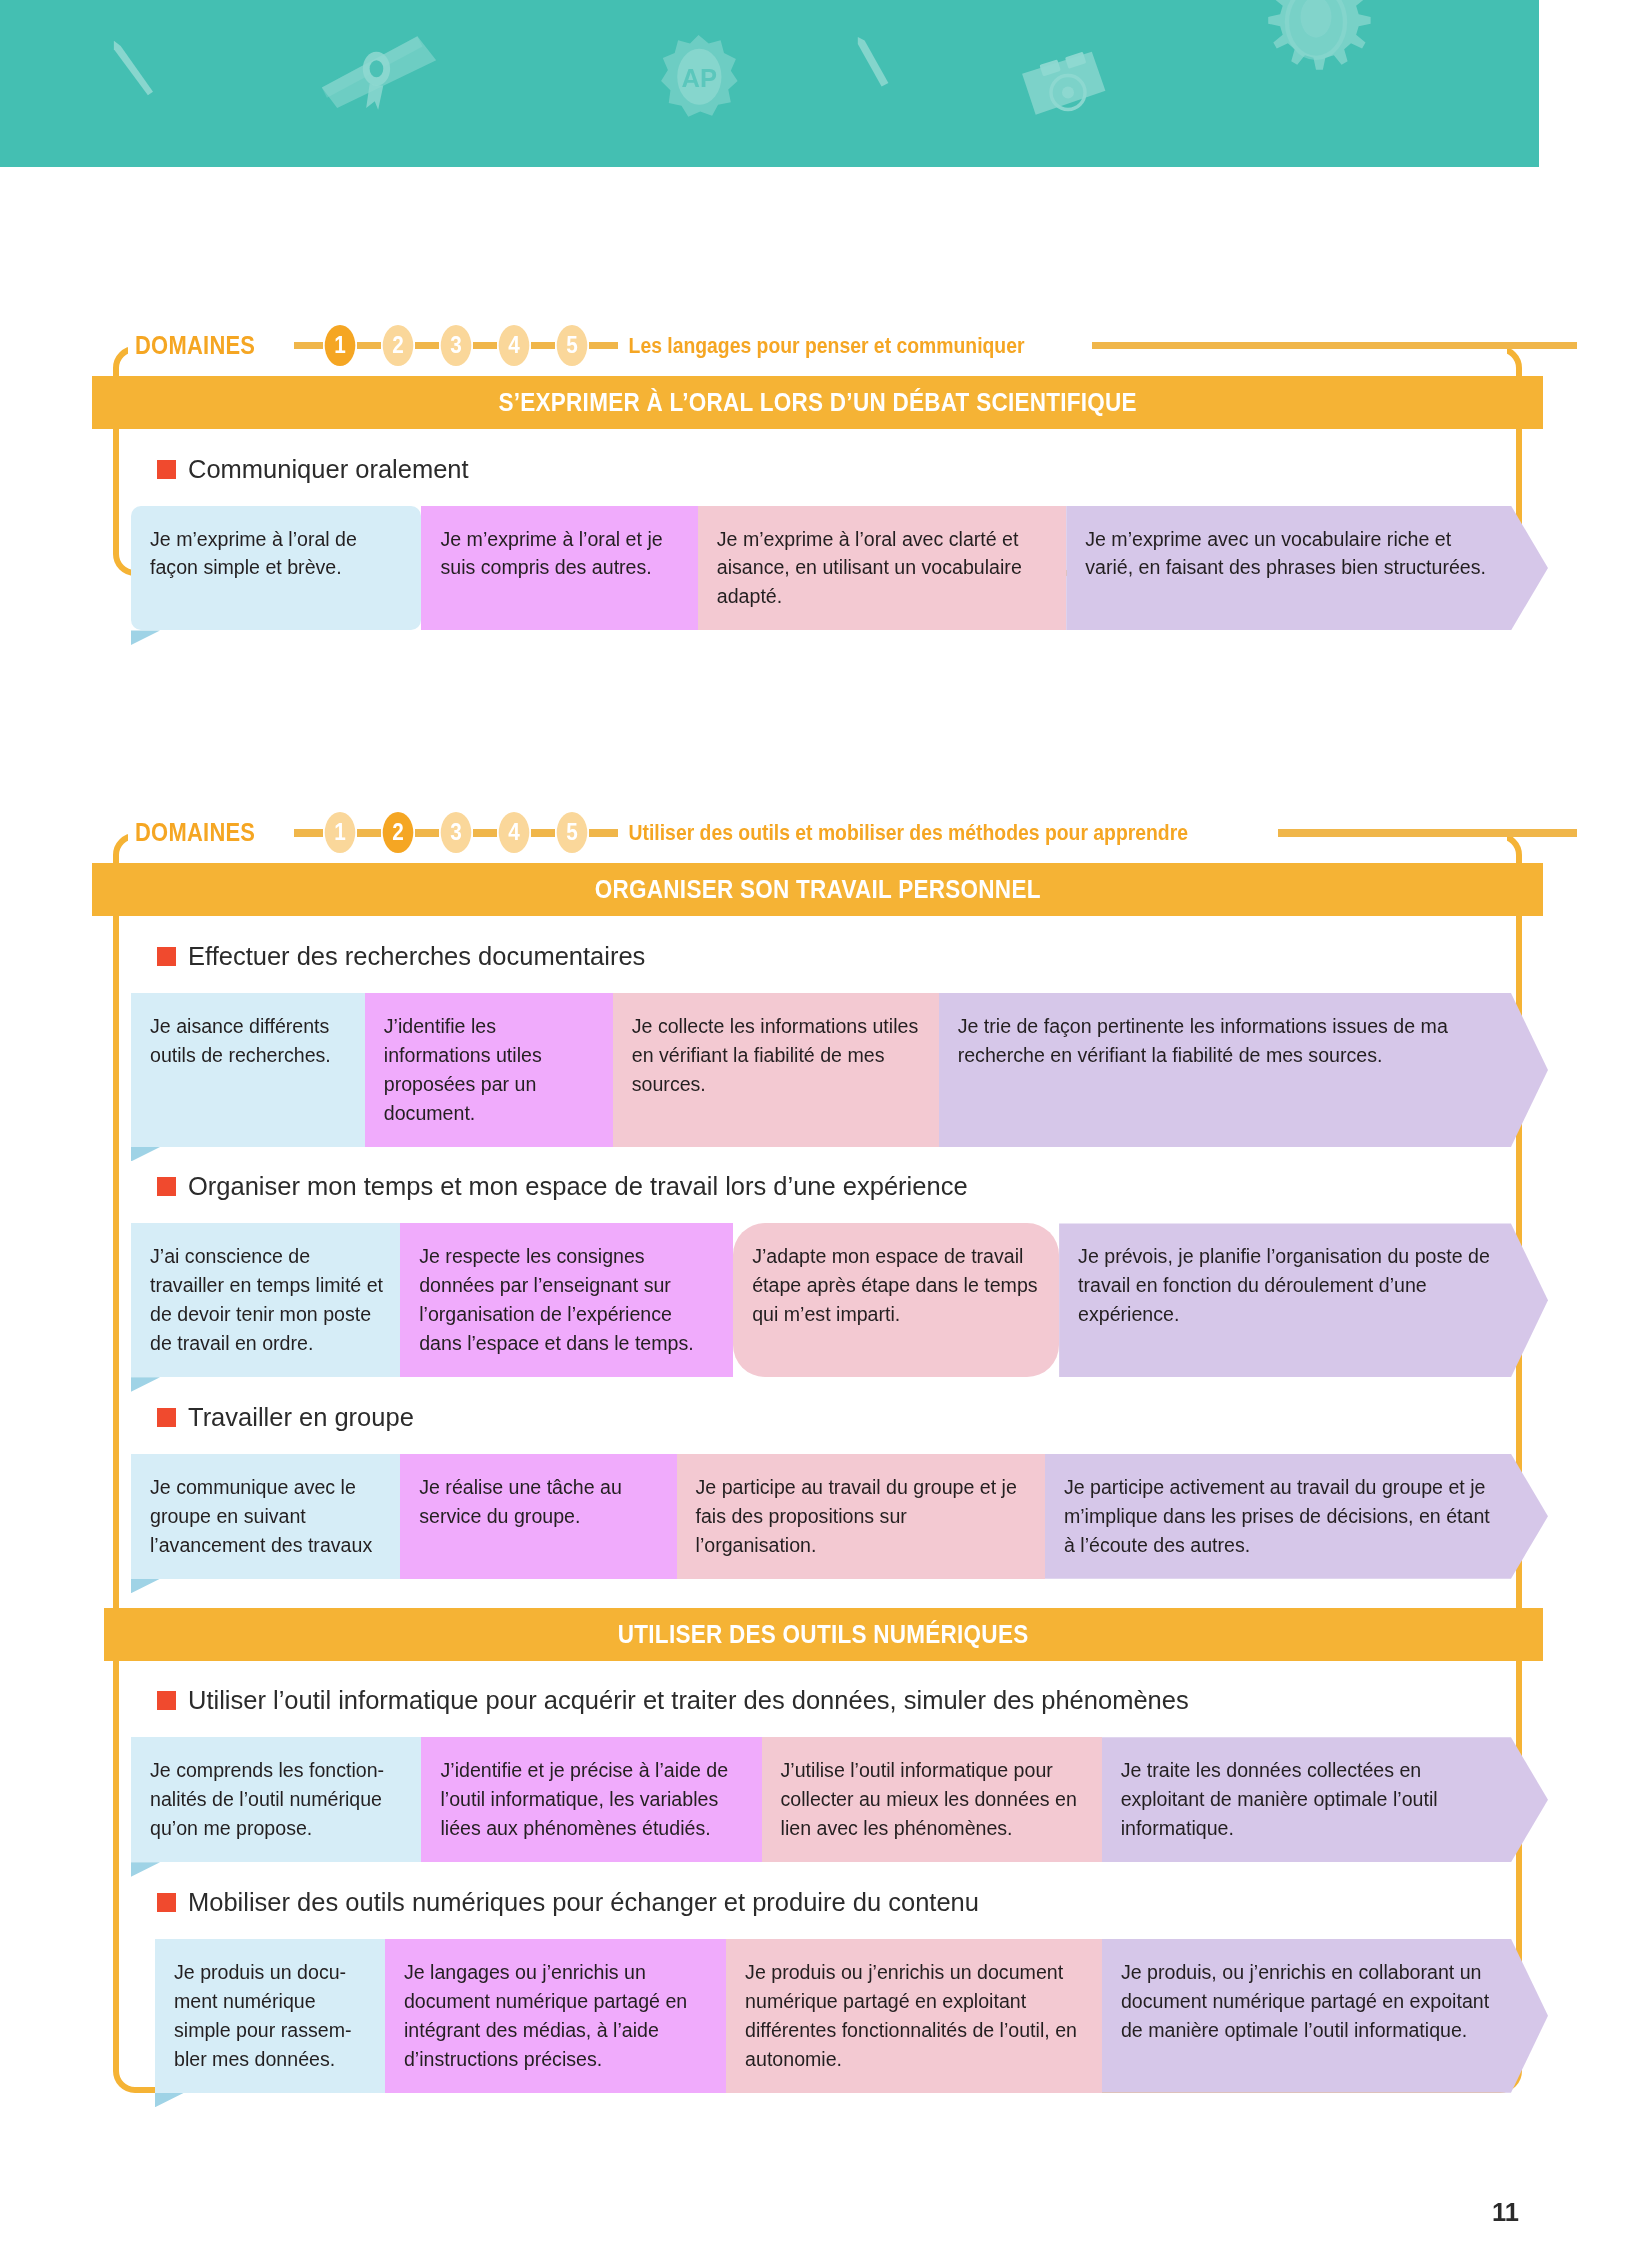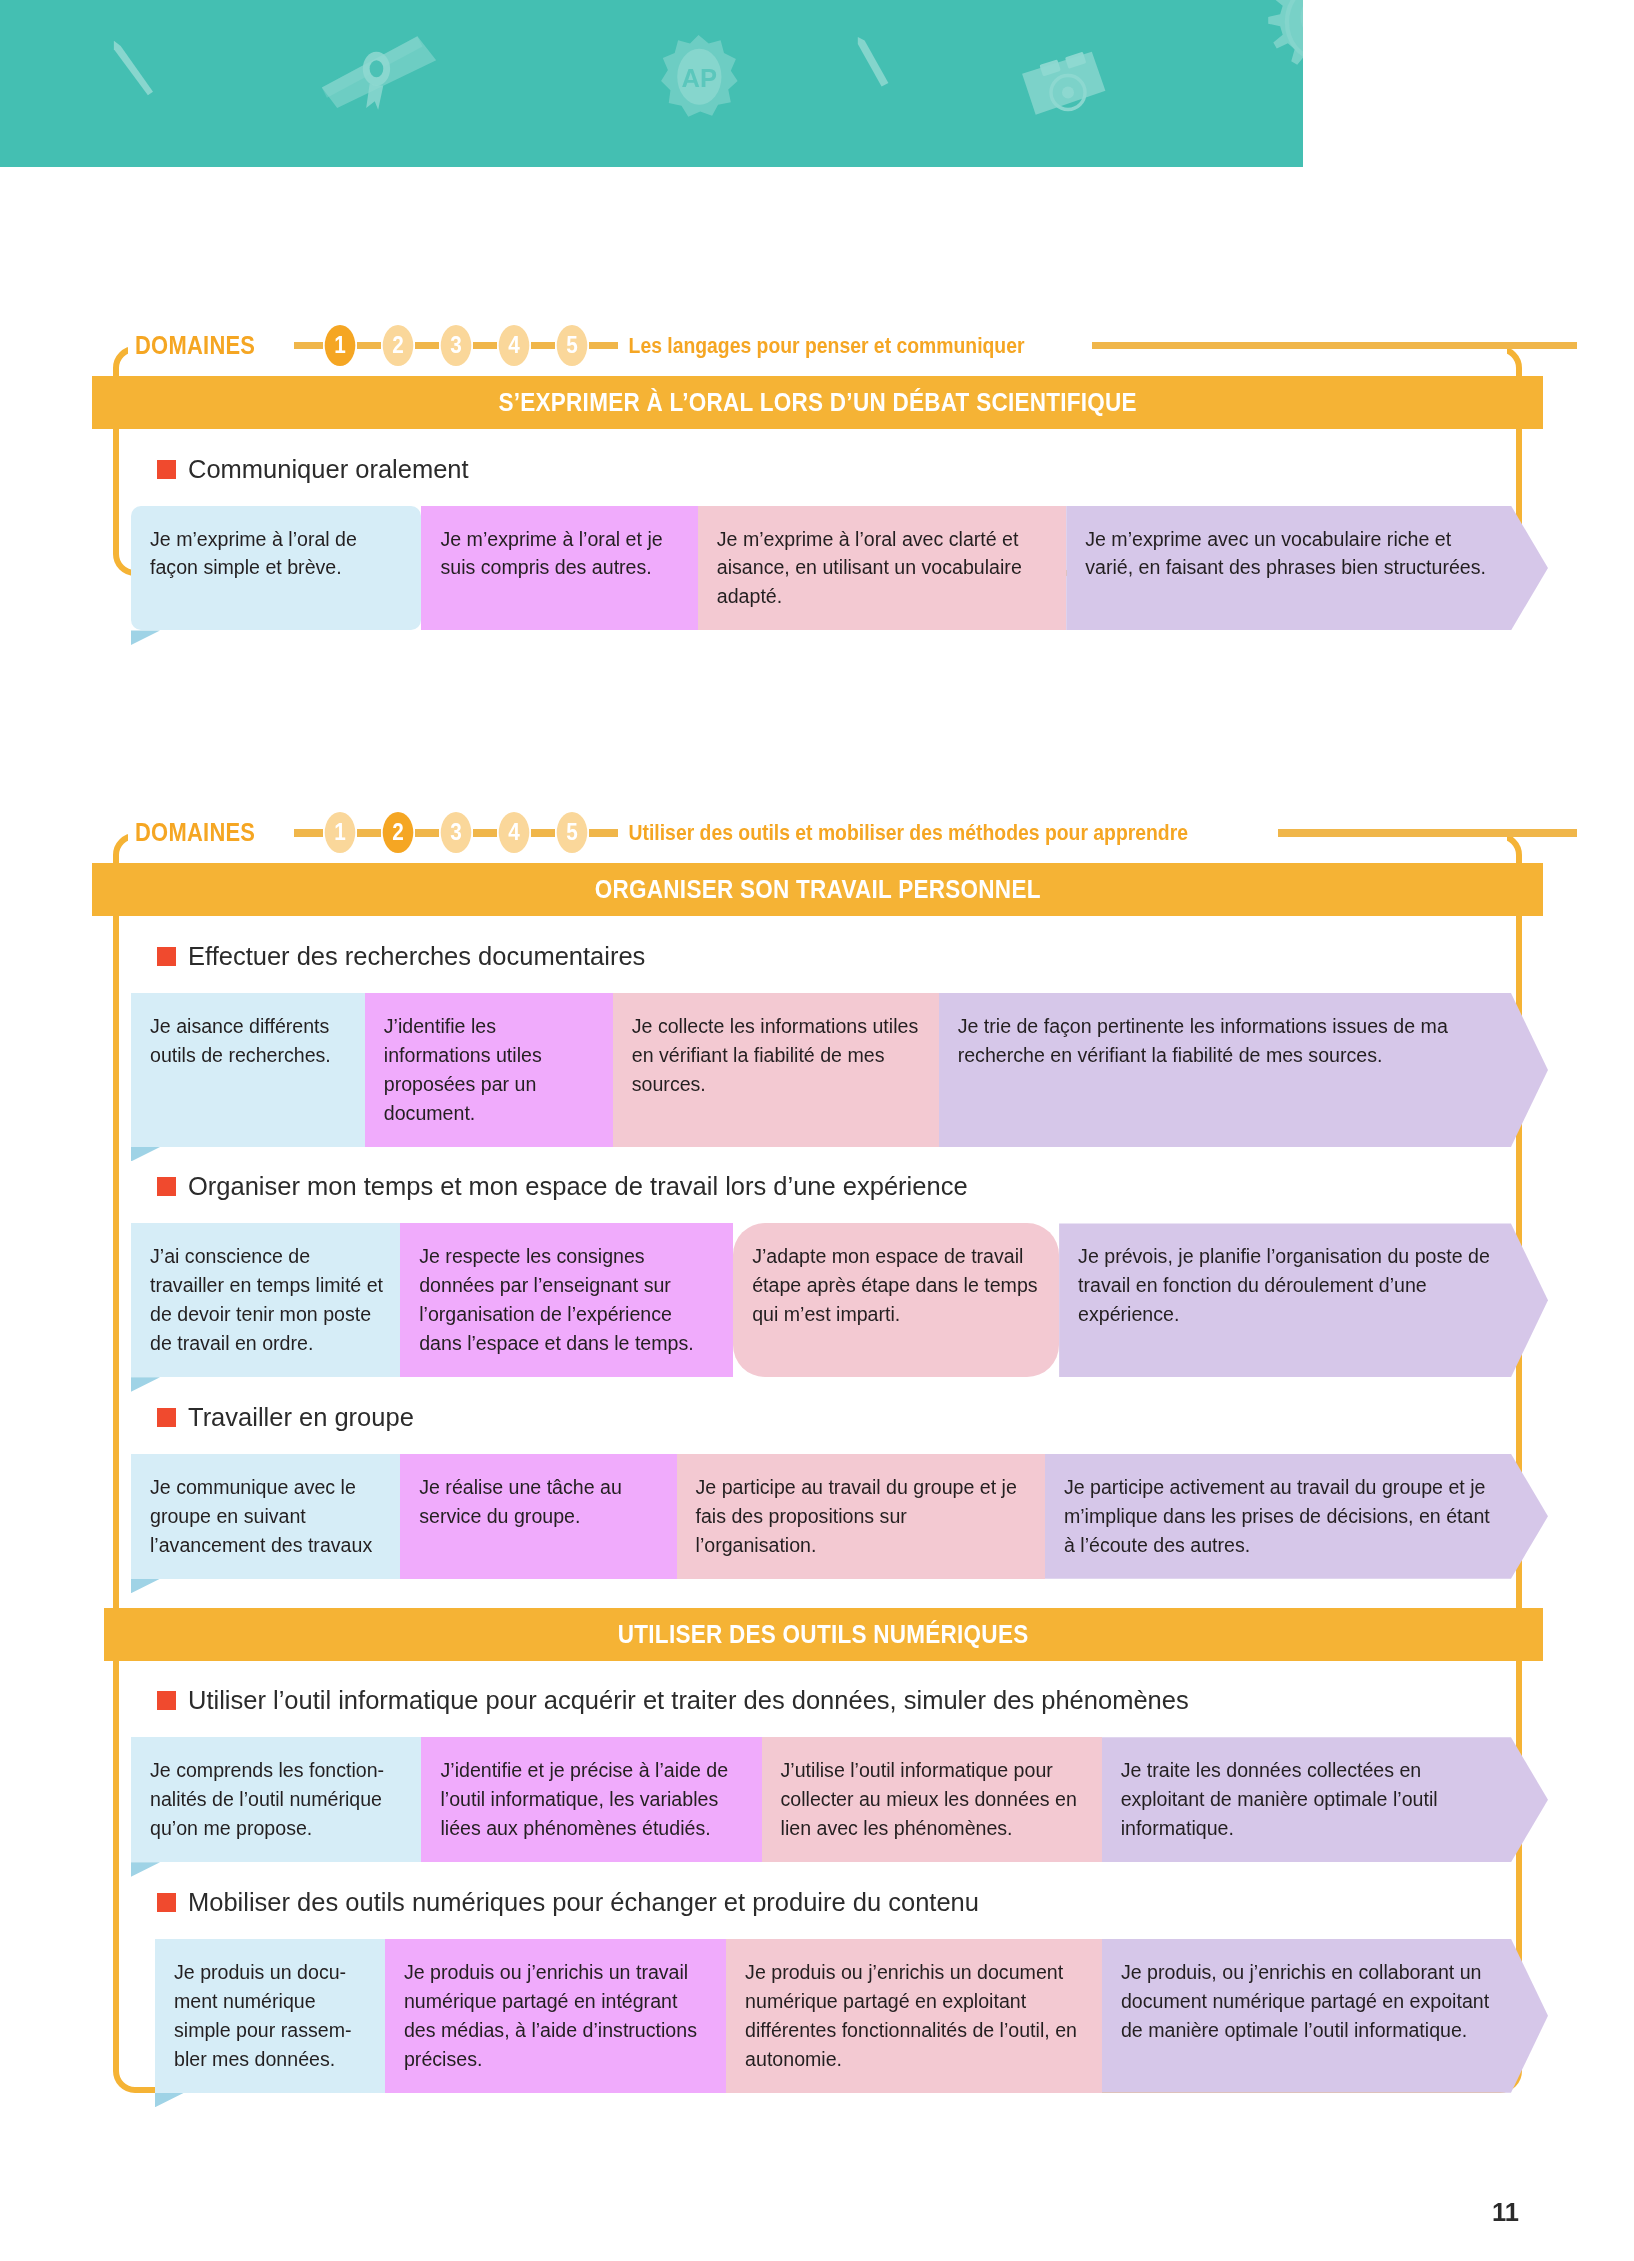--- a/index.html
+++ b/index.html
@@ -5,21 +5,21 @@
   html,body{margin:0;padding:0;}
   body{
     width:1635px;height:2261px;background:#ffffff;
     font-family:"Liberation Sans","DejaVu Sans",sans-serif;
     -webkit-font-smoothing:antialiased;
     position:relative;overflow:hidden;
   }
 
   
   .topbanner{
-    position:absolute;left:0;top:0;width:1303px;height:167px;
+    position:absolute;left:0;top:0;width:1539px;height:167px;
     background:#44BFB2;overflow:hidden;
   }
   .deco{position:absolute;opacity:.40;}
 
   
   .page{position:absolute;left:0;top:167px;width:1635px;}
 
   
   .module{position:relative;margin:0 0 0 0;}
 
@@ -312,21 +312,21 @@
 
         <div class="comp-title">
           <div class="sq"></div>
           <b>Mobiliser des outils numériques pour échanger et produire du contenu</b>
         </div>
         <div class="levels">
           <div class="cell c1" style="width:16.5%;margin-left:24px;">
             <span>Je produis un docu-ment numérique simple pour rassem-bler mes données.</span>
             <div class="fold"></div>
           </div>
-          <div class="cell c2" style="width:24.5%;"><span>Je produis ou j’enrichis un travail numérique partagé en intégrant des médias, à l’aide d’instructions précises.</span></div>
+          <div class="cell c2" style="width:24.5%;"><span>Je langages ou j’enrichis un document numérique partagé en intégrant des médias, à l’aide d’instructions précises.</span></div>
           <div class="cell c3" style="width:27%;"><span>Je produis ou j’enrichis un document numérique partagé en exploitant différentes fonctionnalités de l’outil, en autonomie.</span></div>
           <div class="cell c4" style="width:32%;"><span>Je produis, ou j’enrichis en collaborant un document numérique partagé en expoitant de manière optimale l’outil informatique.</span></div>
         </div>
 
         <div class="botpad"></div>
       </div>
     </div>
   </div>
 
 </div>

